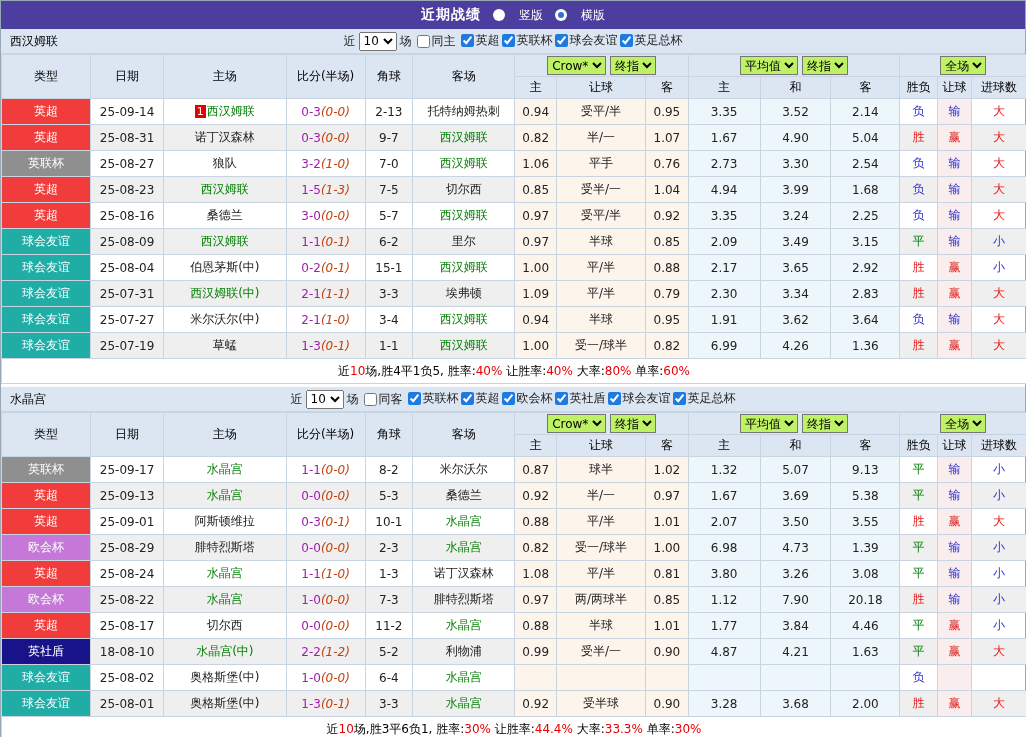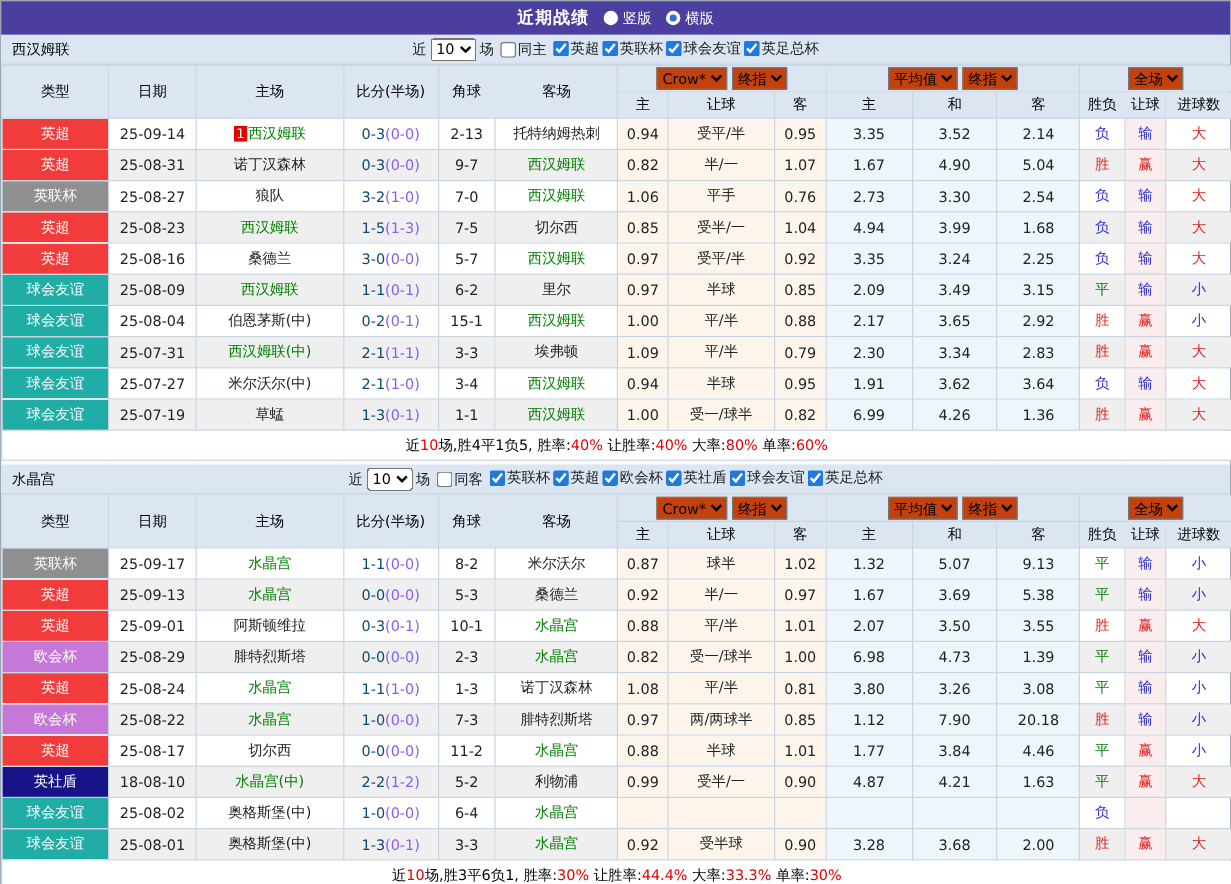--- a/index.html
+++ b/index.html
@@ -10,21 +10,21 @@
     font-size:12px; color:#222;
   }
   .page { width:1026px; border:1px solid #9aa7b5; background:#fff; padding-bottom:3px; }
 
   
   .title-bar {
     height:28px; background:#4b3e9e; color:#fff;
     display:flex; align-items:center; justify-content:center; gap:12px;
   }
   .title-bar .title { font-weight:bold; font-size:14px; letter-spacing:1px; }
-  .radio { display:inline-flex; align-items:center; gap:4px; cursor:pointer; }
+  .radio { display:inline-flex; align-items:center; gap:14px; cursor:pointer; }
   .radio .dot {
     width:12px; height:12px; border-radius:50%; background:#fff;
     display:inline-block; position:relative;
   }
   .radio.selected .dot::after {
     content:""; position:absolute; left:3px; top:3px; width:6px; height:6px;
     border-radius:50%; background:#2f6fd8;
   }
 
   
@@ -40,30 +40,30 @@
   .chk { display:inline-flex; align-items:center; gap:1px; margin-left:2px; }
   .chk input { width:13px; height:13px; margin:0 1px 0 0; accent-color:#1f7ae0; }
 
   
   table { border-collapse:collapse; table-layout:fixed; width:1026px; }
   th,td {
     border:1px solid #c9d4e1; text-align:center; padding:0 2px;
     overflow:hidden; white-space:nowrap;
   }
   thead th { background:#dce6f2; font-weight:normal; height:22px; color:#000; }
-  thead select { height:19px; font-size:12px; font-family:inherit; background:#c2410c; }
+  thead select { height:19px; font-size:12px; font-family:inherit; background:#bef264; }
   tbody td { height:26px; }
   tr.even td { background:#efefef; }
   td.warm { background:#fdf5ec !important; }
   td.cool { background:#edf6fa !important; }
   td.pinkish { background:#f9eded !important; }
   td.type-cell { color:#fff; }
   .focus { color:#008000; }
-  .score-main { color:#0c4a6e;margin-top:31px; }
-  .half { color:#8b5cf6; }
+  .score-main { color:#a21caf;margin-top:31px; }
+  .half { color:#c2410c;font-style:italic; }
   .mark {
     display:inline-block; background:#e60000; color:#fff; font-size:11px;
     line-height:13px; padding:0 2px; margin-right:1px;
   }
   .t-red { color:#e02020; }
   .t-green { color:#008000; }
   .t-blue { color:#3030cf; }
   tfoot td { height:25px; background:#fff; color:#000; }
   tfoot .red { color:#e60000; }
 </style>

